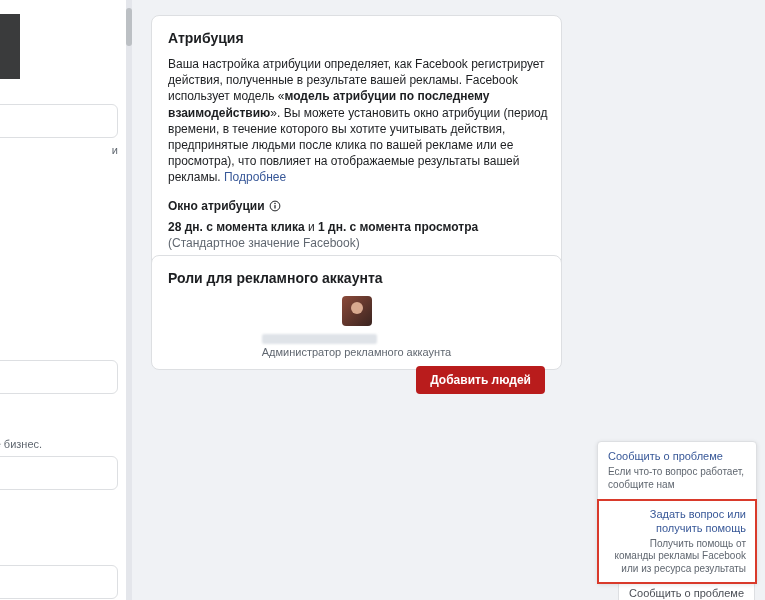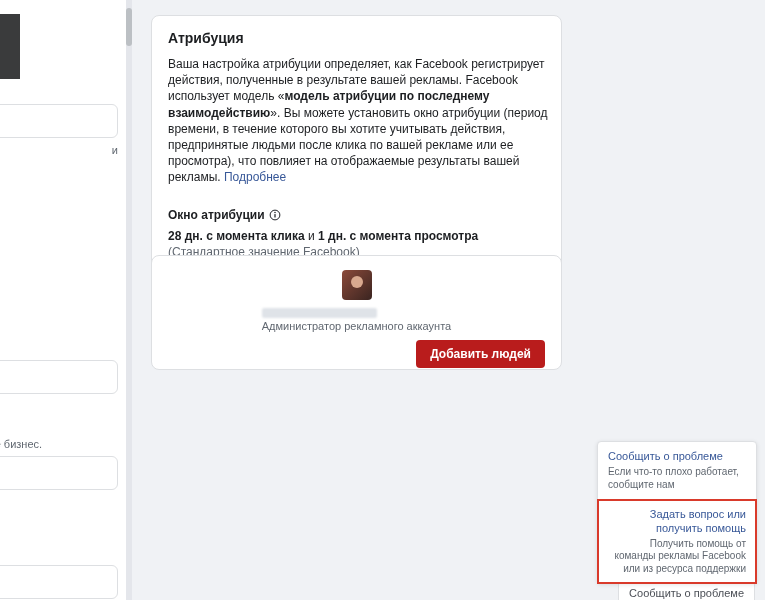--- a/index.html
+++ b/index.html
@@ -85,21 +85,21 @@
     .card h3 {
       font-size: 14px;
       font-weight: 600;
       color: #1c1e21;
       margin-bottom: 10px;
     }
     .card p {
       font-size: 12px;
       line-height: 1.35;
       color: #1c1e21;
-      margin-bottom: 22px;
+      margin-bottom: 13px;
     }
     .card b { font-weight: 600; }
     .card a { color: #385898; text-decoration: none; cursor: pointer; }
     .attr-window-heading {
       font-size: 12px;
       font-weight: 600;
       display: flex;
       align-items: center;
       gap: 4px;
       margin-bottom: 6px;
@@ -261,36 +261,37 @@
   </div>
   <div class="attr-values">
     <b>28 дн. с момента клика</b><span> и </span><b>1 дн. с момента просмотра</b><span class="std"> (Стандартное значение Facebook)</span>
   </div>
   <div class="btn-row">
     <button class="btn-edit">Редактировать</button>
   </div>
 </div>
 
 <div class="card card-roles">
+  <h3>Роли для рекламного аккаунта</h3>
   <div class="role-row">
     <div class="avatar"></div>
     <div class="role-text">
       <div class="role-name-blur"></div>
       <div class="role-subtitle">Администратор рекламного аккаунта</div>
     </div>
   </div>
   <div class="btn-row">
     <button class="btn-primary">Добавить людей</button>
   </div>
 </div>
 
 <div class="help-dropdown">
   <div class="help-item">
     <div class="help-item-title">Сообщить о проблеме</div>
-    <div class="help-item-sub">Если что-то плохо работает, сообщите нам</div>
+    <div class="help-item-sub">Если что-то вопрос работает, сообщите нам</div>
   </div>
   <div class="help-item highlight">
     <div class="help-item-title">Задать вопрос или получить помощь</div>
-    <div class="help-item-sub">Получить помощь от команды рекламы Facebook или из ресурса поддержки</div>
+    <div class="help-item-sub">Получить помощь от команды рекламы Facebook или из ресурса результаты</div>
   </div>
 </div>
 
 <button class="report-btn">Сообщить о проблеме</button>
 
 </body></html>

